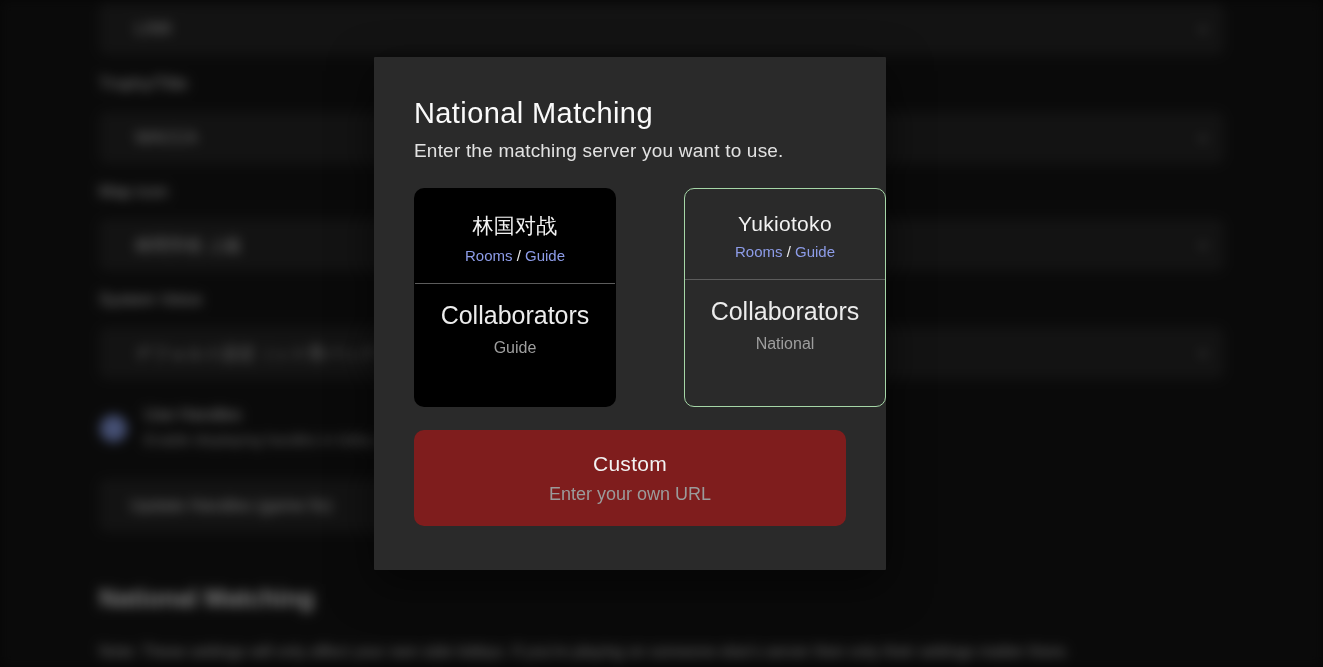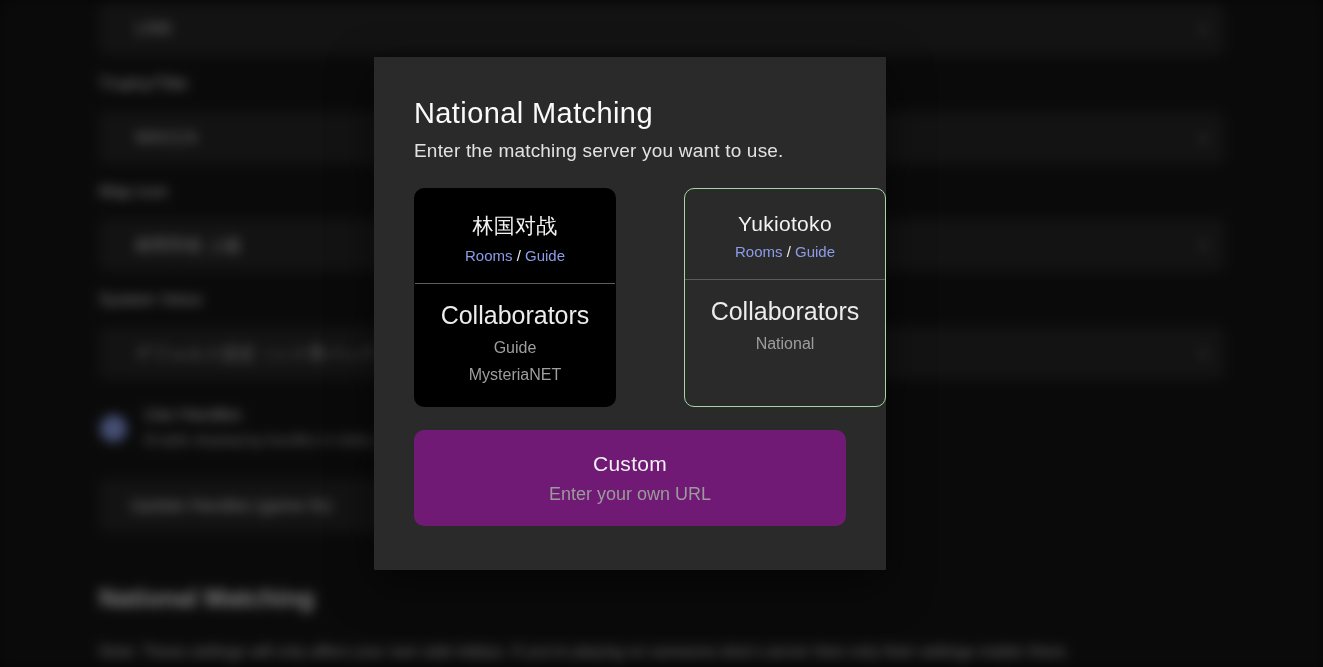--- a/index.html
+++ b/index.html
@@ -68,21 +68,21 @@
   .server-title { font-size: 21px; color: #f2f2f2; letter-spacing: 0.3px; }
   .server-links { font-size: 15px; color: #ededed; margin-top: 7px; }
   .server-links .link { color: var(--link-blue, #8d9ce8); cursor: pointer; }
   .card-divider { width: 200px; height: 1px; background: #5c5c5c; margin: 19px auto 0; }
   .collab-heading { font-size: 25px; color: #ececec; margin-top: 17px; }
   .collab-list { margin-top: 4px; }
   .collab-name { font-size: 16px; color: #9e9e9e; line-height: 27px; }
 
   .custom-card {
     margin-top: 23px; height: 96px;
-    background: #701a75; border-radius: 10px;
+    background: #7f1d1d; border-radius: 10px;
     display: flex; flex-direction: column; align-items: center; justify-content: center;
     gap: 8px; cursor: pointer;
   }
   .custom-title { font-size: 21px; color: #f2f2f2; letter-spacing: 0.3px; }
   .custom-sub   { font-size: 18px; color: #9b9b9b; text-align: center; }
 </style>
 </head>
 <body>
 
 <div class="stage">
@@ -132,21 +132,20 @@
 
       <div class="server-card">
         <div class="server-title">林国对战</div>
         <div class="server-links">
           <span class="link">Rooms</span><span> / </span><span class="link">Guide</span>
         </div>
         <div class="card-divider"></div>
         <div class="collab-heading">Collaborators</div>
         <div class="collab-list">
           <div class="collab-name">Guide</div>
-          <div class="collab-name">MysteriaNET</div>
         </div>
       </div>
 
       <div class="server-card selected">
         <div class="server-title">Yukiotoko</div>
         <div class="server-links">
           <span class="link">Rooms</span><span> / </span><span class="link">Guide</span>
         </div>
         <div class="card-divider"></div>
         <div class="collab-heading">Collaborators</div>

